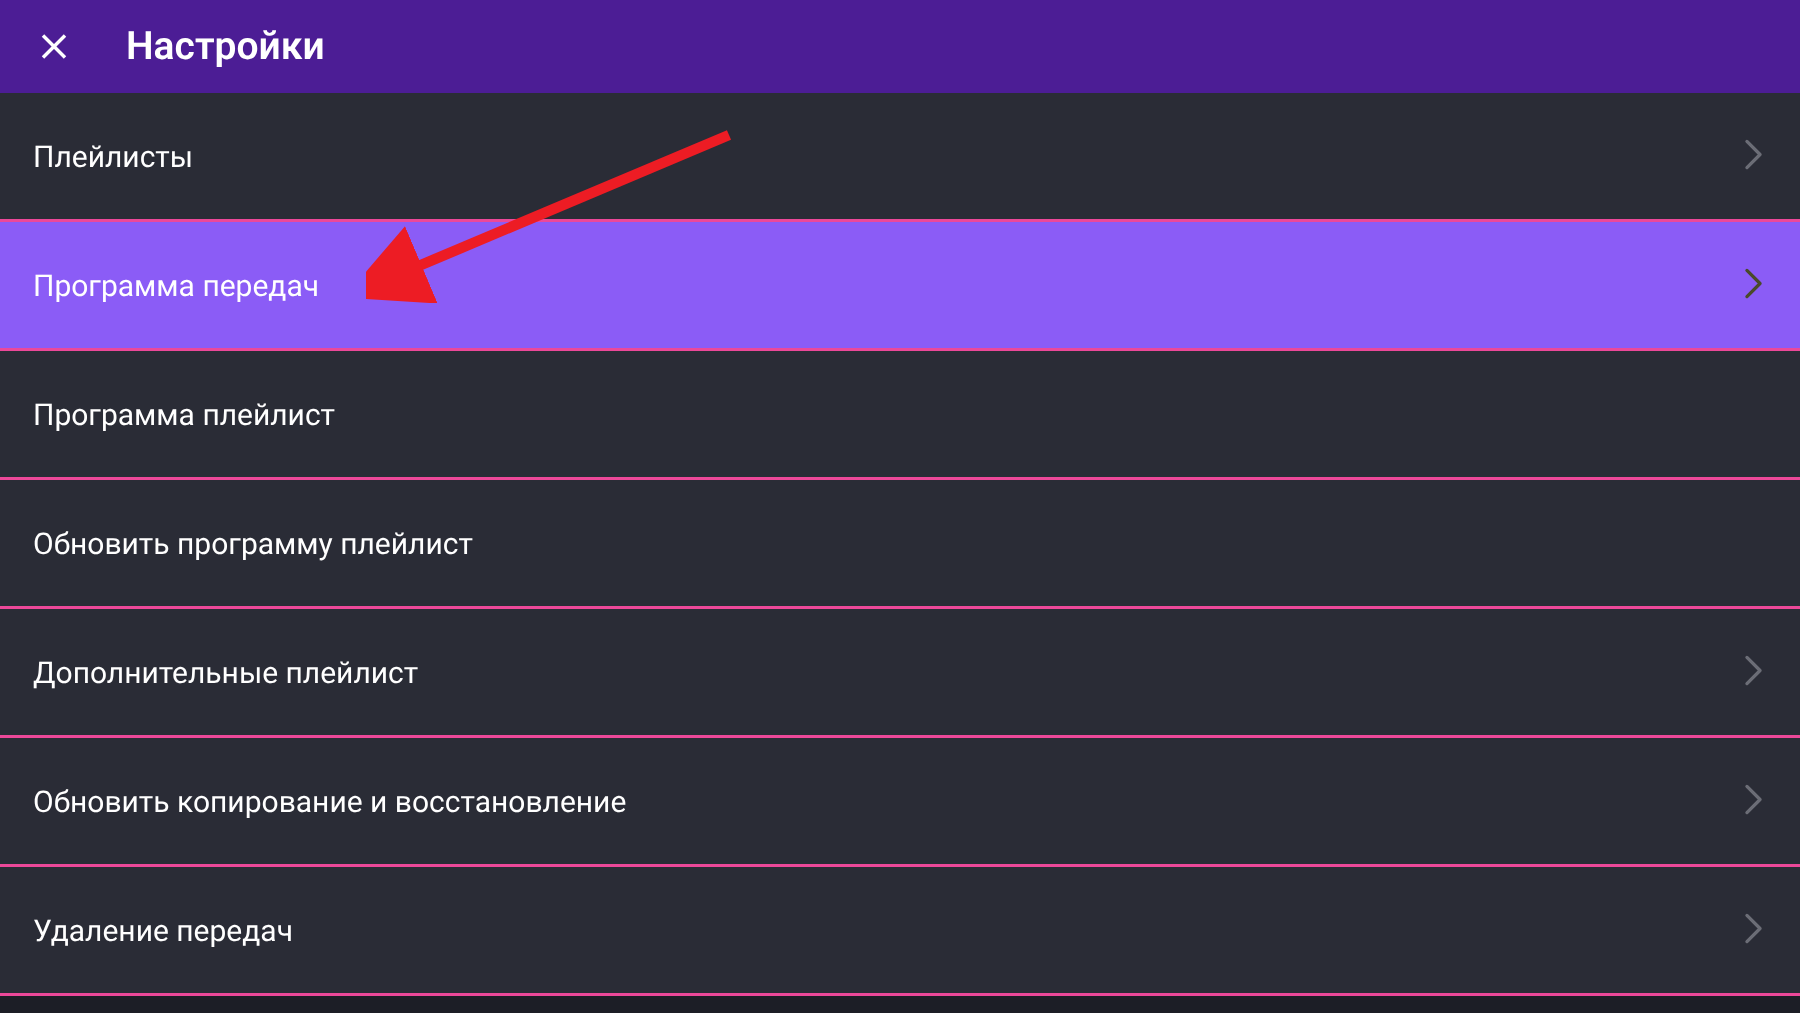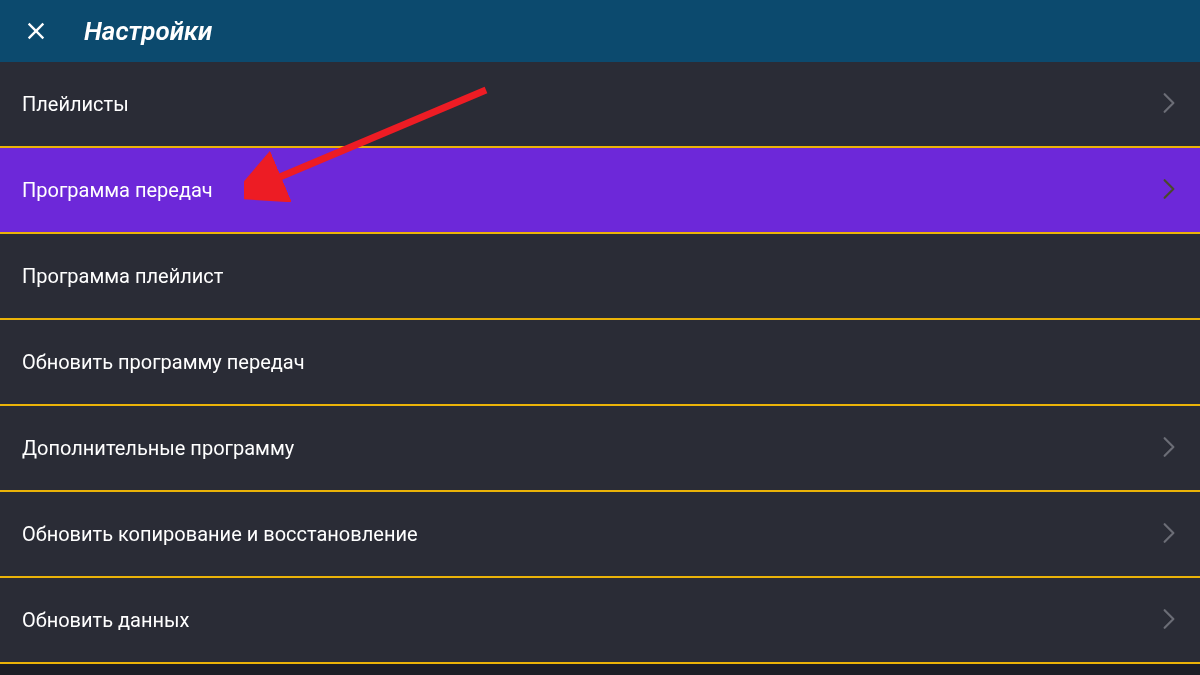--- a/index.html
+++ b/index.html
@@ -13,22 +13,21 @@
       background: #1c1e26;
       font-family: -apple-system, BlinkMacSystemFont, "Segoe UI", Roboto, Arial, sans-serif;
       overflow: hidden;
       position: relative;
     }
     .header {
       height: 62px;
       display: flex;
       align-items: center;
       padding-left: 24px;
-      background: #0c4a6e;
-      font-style: italic;
+      background: #4c1d95;
     }
     .close-icon {
       width: 24px;
       height: 24px;
       color: #fff;
       cursor: pointer;
       display: flex;
       align-items: center;
       justify-content: center;
     }
@@ -42,25 +41,25 @@
       display: flex;
       flex-direction: column;
     }
     .list-item {
       height: 86px;
       display: flex;
       align-items: center;
       justify-content: space-between;
       padding: 0 22px;
       background: #2a2c36;
-      border-bottom: 2px solid #eab308;
+      border-bottom: 2px solid #ec4899;
       cursor: pointer;
     }
     .list-item.highlighted {
-      background: #6d28d9;
+      background: #8b5cf6;
     }
     .item-label {
       color: #fff;
       font-size: 20px;
       font-weight: 400;
     }
     .chevron-right-icon {
       width: 16px;
       height: 26px;
       color: #6b6d76;
@@ -105,43 +104,43 @@
         <polyline points="3,3 13,13 3,23"></polyline>
       </svg>
     </span>
   </div>
 
   <div class="list-item">
     <span class="item-label">Программа плейлист</span>
   </div>
 
   <div class="list-item">
-    <span class="item-label">Обновить программу передач</span>
+    <span class="item-label">Обновить программу плейлист</span>
   </div>
 
   <div class="list-item">
-    <span class="item-label">Дополнительные программу</span>
+    <span class="item-label">Дополнительные плейлист</span>
     <span class="chevron-right-icon">
       <svg viewBox="0 0 16 26" width="14" height="24" stroke="currentColor" stroke-width="2.5" fill="none" stroke-linecap="round" stroke-linejoin="round">
         <polyline points="3,3 13,13 3,23"></polyline>
       </svg>
     </span>
   </div>
 
   <div class="list-item">
     <span class="item-label">Обновить копирование и восстановление</span>
     <span class="chevron-right-icon">
       <svg viewBox="0 0 16 26" width="14" height="24" stroke="currentColor" stroke-width="2.5" fill="none" stroke-linecap="round" stroke-linejoin="round">
         <polyline points="3,3 13,13 3,23"></polyline>
       </svg>
     </span>
   </div>
 
   <div class="list-item">
-    <span class="item-label">Обновить данных</span>
+    <span class="item-label">Удаление передач</span>
     <span class="chevron-right-icon">
       <svg viewBox="0 0 16 26" width="14" height="24" stroke="currentColor" stroke-width="2.5" fill="none" stroke-linecap="round" stroke-linejoin="round">
         <polyline points="3,3 13,13 3,23"></polyline>
       </svg>
     </span>
   </div>
 </div>
 
 <svg class="annotation-arrow" style="position:absolute; left:244px; top:82px; width:260px; height:120px;">
   <defs>

